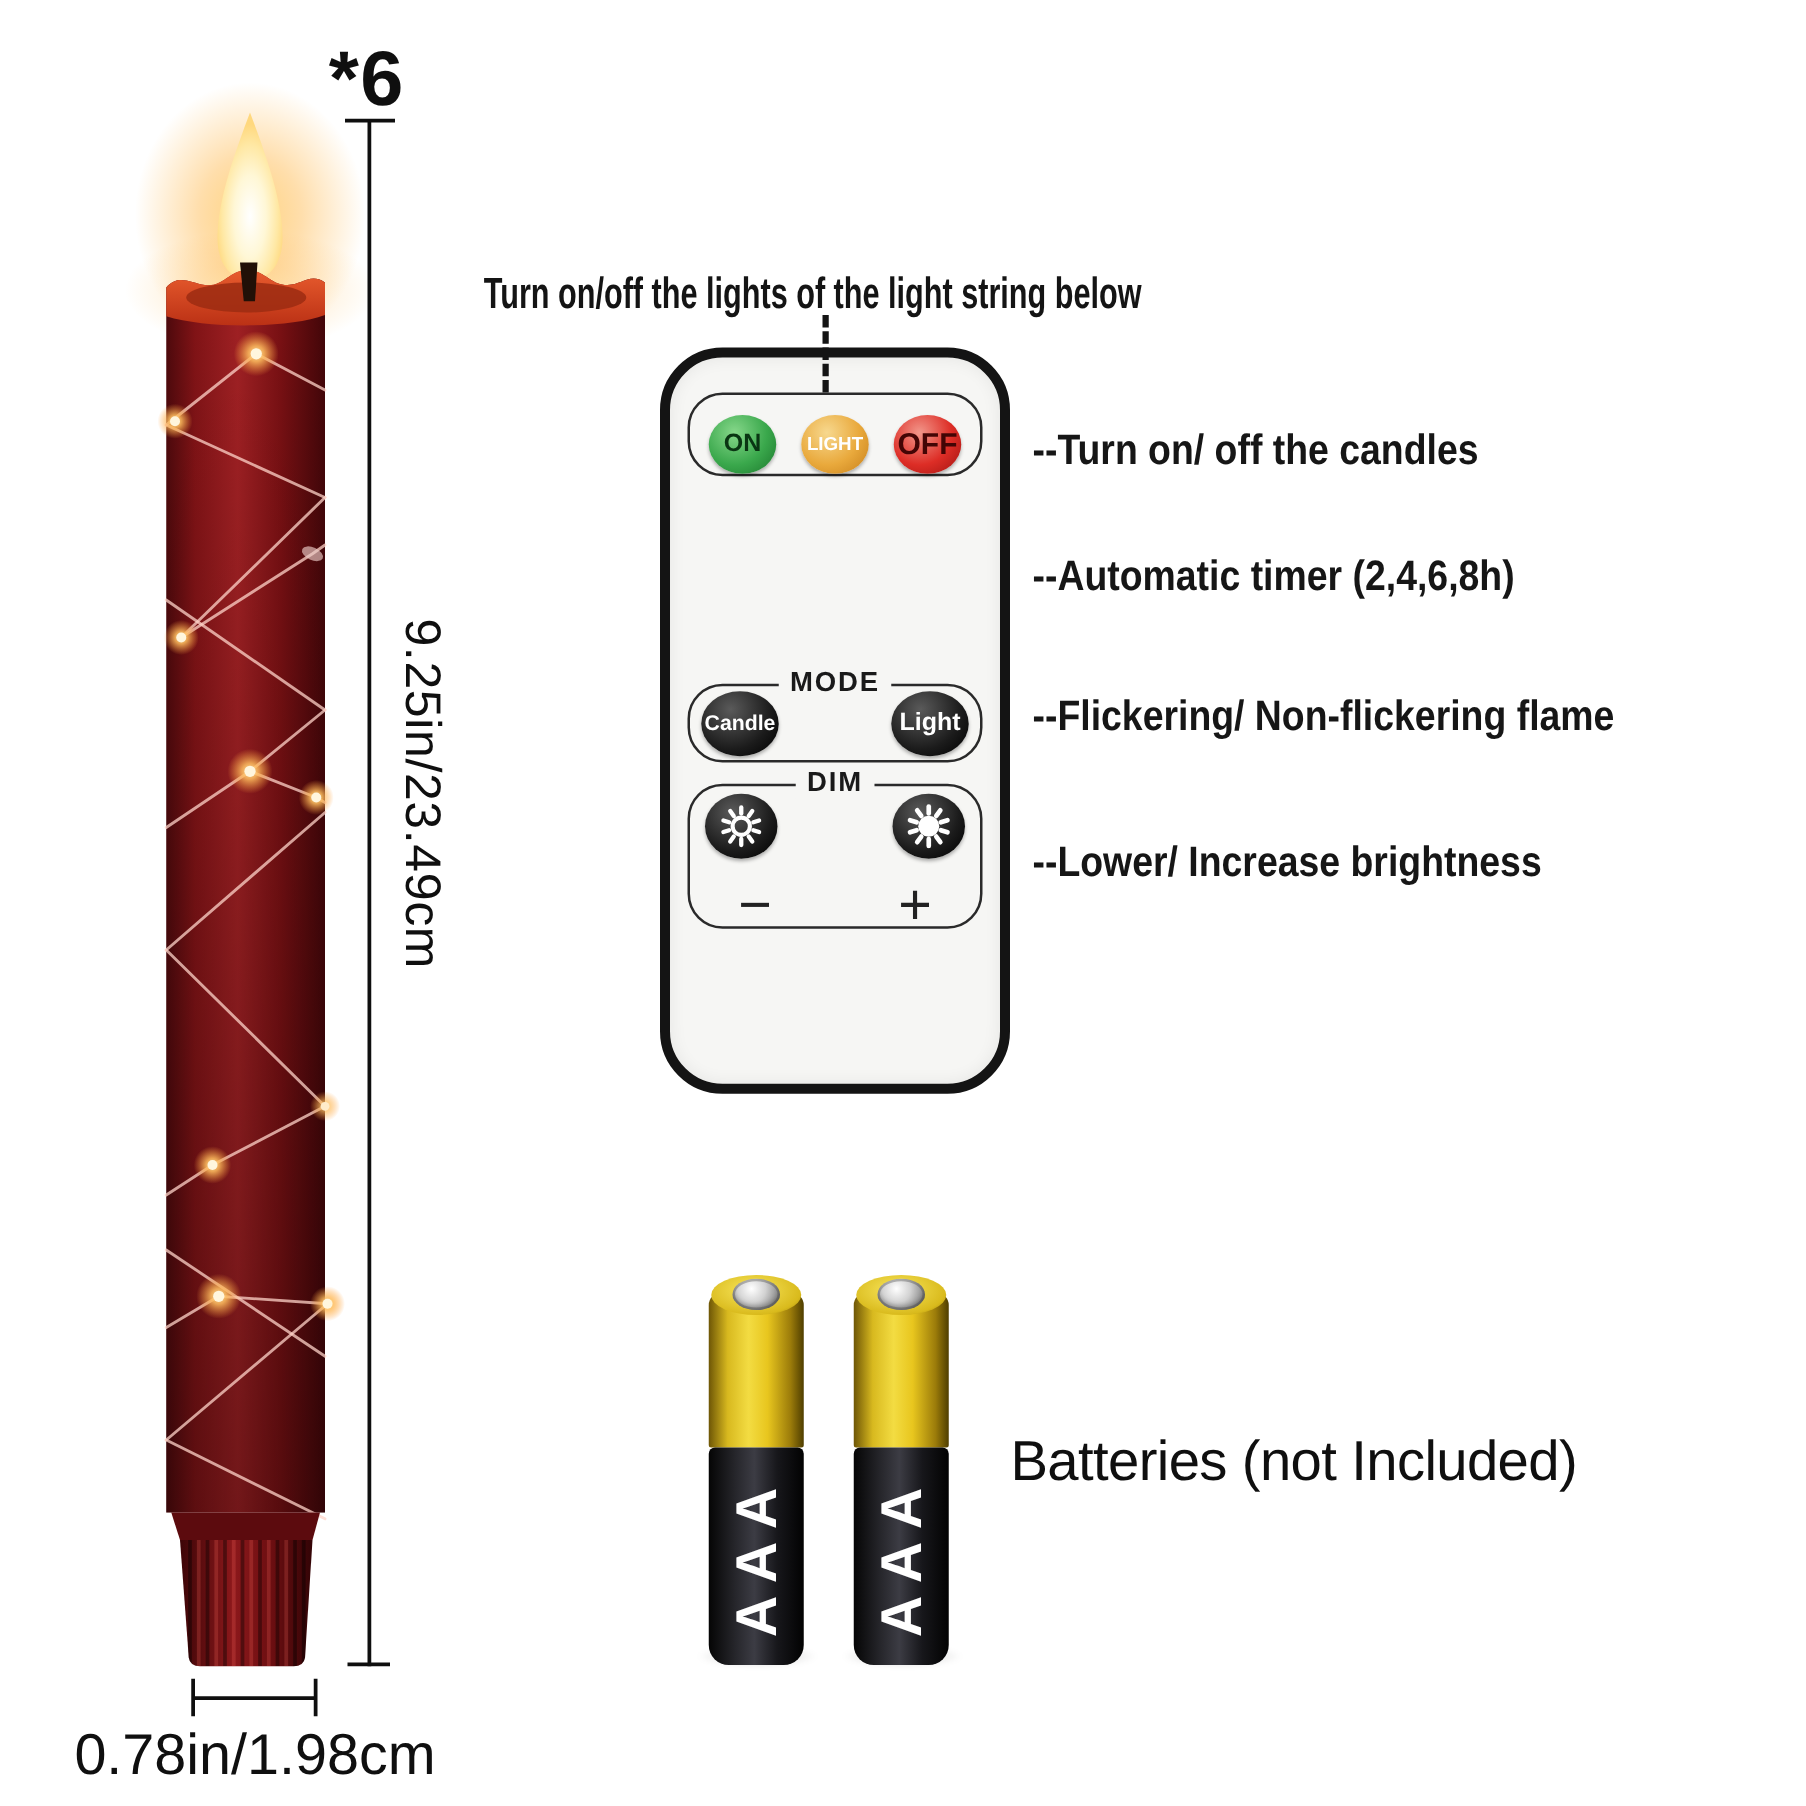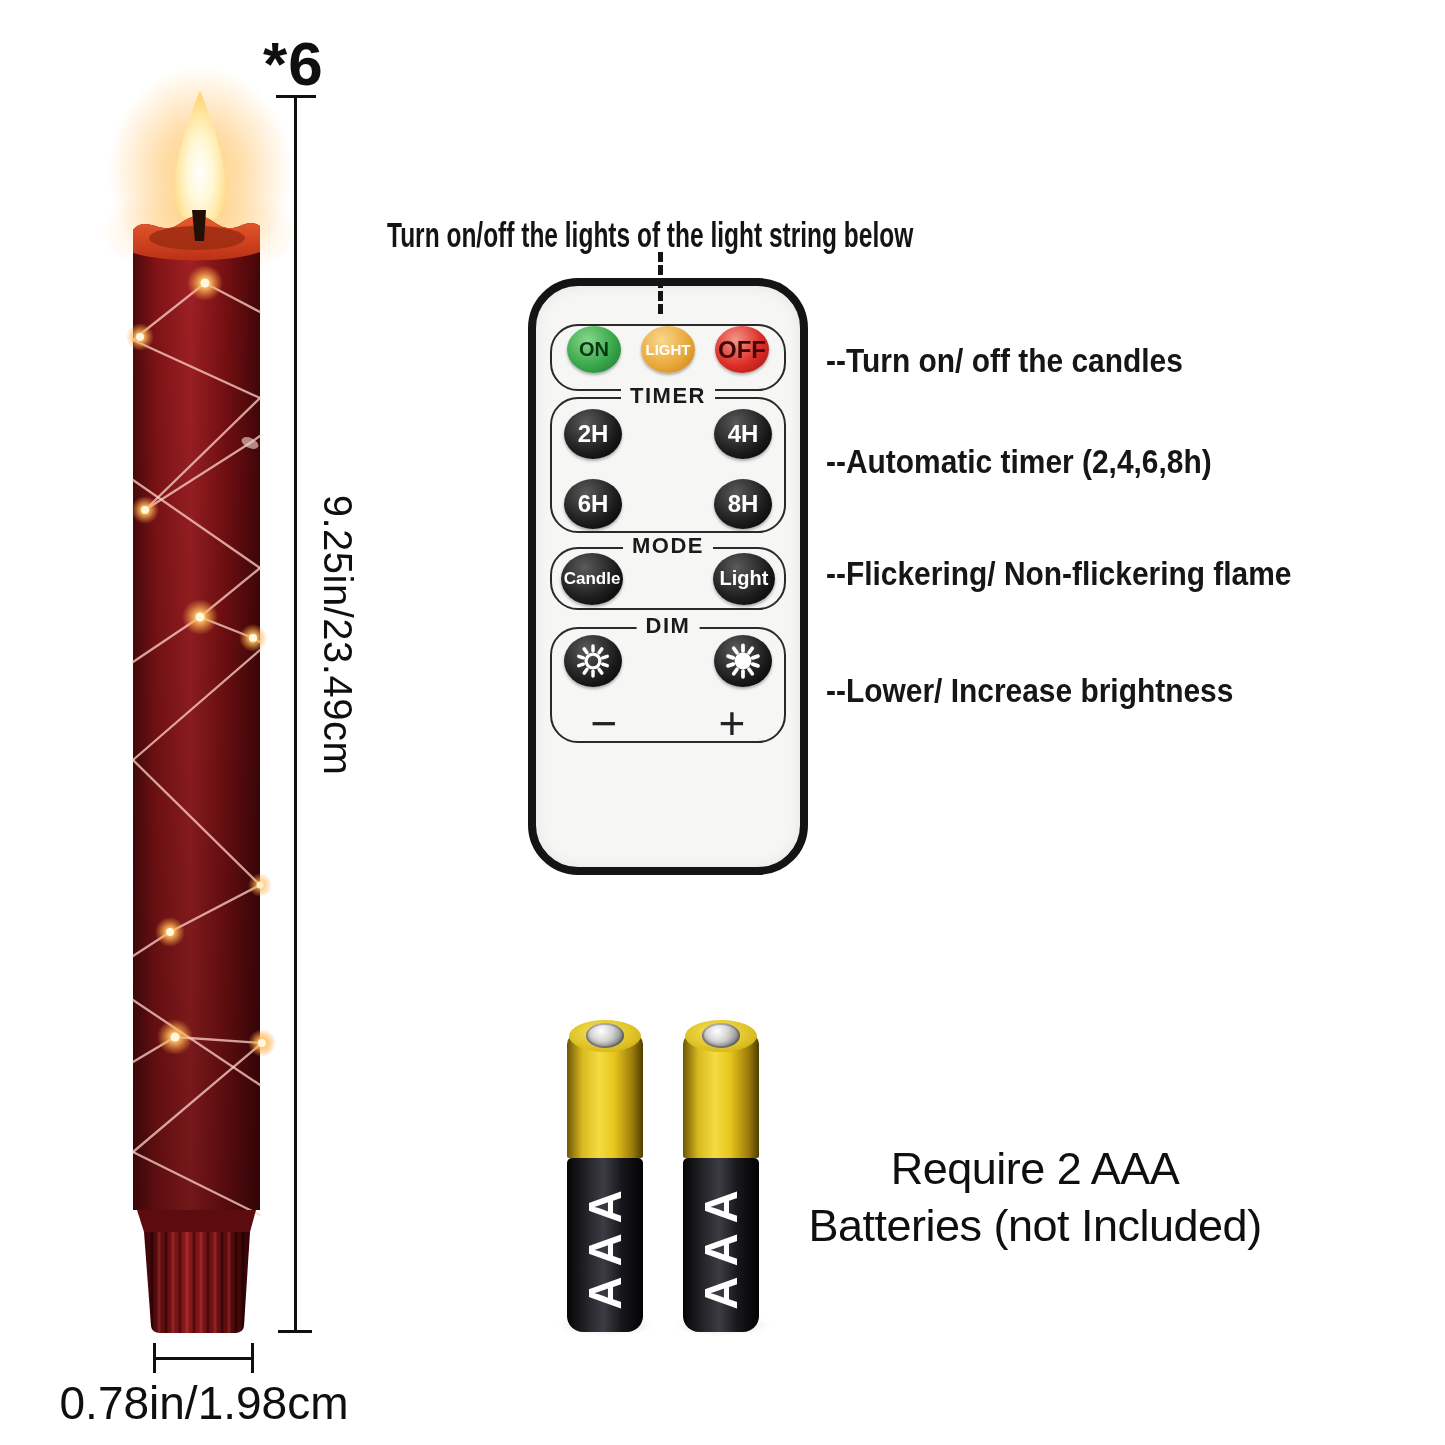--- a/index.html
+++ b/index.html
@@ -19,21 +19,21 @@
   
   .caption{left:387px;top:215px;font-size:35px;font-weight:700;white-space:nowrap;
     transform:scaleX(.70);transform-origin:left top;color:#141414;}
   .dash-pointer{left:658px;top:252px;height:62px;width:0;border-left:5px dashed #141414;z-index:6;}
 
   
   .remote{left:528px;top:278px;width:280px;height:597px;background:var(--remote-body,#f6f6f4);
     border:8px solid #141414;border-radius:50px;box-sizing:border-box;z-index:2;
     box-shadow:inset 0 0 14px rgba(0,0,0,.07);}
   .sec{position:absolute;left:14px;width:236px;border:2.5px solid #2a2a2a;border-radius:28px;box-sizing:border-box;}
-  .sec-power{top:38px;height:67px;display:flex;align-items:flex-start;justify-content:space-between;padding:0 15px;}
+  .sec-power{top:28px;height:67px;display:flex;align-items:flex-end;justify-content:space-between;padding:0 15px;}
   .sec-timer{top:111px;height:136px;}
   .sec-mode{top:261px;height:63px;display:flex;align-items:center;}
   .sec-dim{top:341px;height:116px;}
   .sec-label{position:absolute;top:-16px;left:50%;transform:translateX(-50%);
     background:var(--remote-body,#f6f6f4);padding:0 9px;font-size:22px;font-weight:700;
     letter-spacing:1.5px;color:#1a1a1a;}
   .trow{display:flex;align-items:center;justify-content:space-between;padding:0 12px;}
   .row-t1{margin-top:10px;} .row-t2{margin-top:20px;}
   .row-mode{width:100%;padding:0 9px;}
   .row-suns{margin-top:6px;} .row-pm{margin-top:13px;padding:0 23px;}
@@ -214,31 +214,20 @@
   <div class="abs caption">Turn on/off the lights of the light string below</div>
   <div class="abs dash-pointer"></div>
 
   <div class="abs remote">
     <div class="sec sec-power">
       <div class="rbtn pbtn green">ON</div>
       <div class="rbtn pbtn amber">LIGHT</div>
       <div class="rbtn pbtn red">OFF</div>
     </div>
 
-    <div class="sec sec-timer">
-      <span class="sec-label">TIMER</span>
-      <div class="trow row-t1">
-        <div class="rbtn dark tbtn">2H</div>
-        <div class="rbtn dark tbtn">4H</div>
-      </div>
-      <div class="trow row-t2">
-        <div class="rbtn dark tbtn">6H</div>
-        <div class="rbtn dark tbtn">8H</div>
-      </div>
-    </div>
 
     <div class="sec sec-dim">
       <span class="sec-label">DIM</span>
       <div class="trow row-suns">
         <div class="rbtn dark sunbtn">
           <svg width="36" height="36" viewBox="0 0 24 24">
             <g stroke="#fff" stroke-width="2.3" stroke-linecap="round">
               <line x1="12" y1="2" x2="12" y2="5.2"></line>
               <line x1="12" y1="2" x2="12" y2="5.2" transform="rotate(36 12 12)"></line>
               <line x1="12" y1="2" x2="12" y2="5.2" transform="rotate(72 12 12)"></line>
@@ -306,17 +295,16 @@
   <div class="abs battery" style="left:683px;top:1020px;">
     <div class="bat-cap"></div>
     <div class="bat-top"></div>
     <div class="bat-nub"></div>
     <div class="bat-body">
       <span class="bat-text">AAA</span>
     </div>
   </div>
 
   <div class="abs note">
-    <div>Require 2 AAA</div>
     <div>Batteries (not Included)</div>
   </div>
 
 </div>
 
 </body></html>

